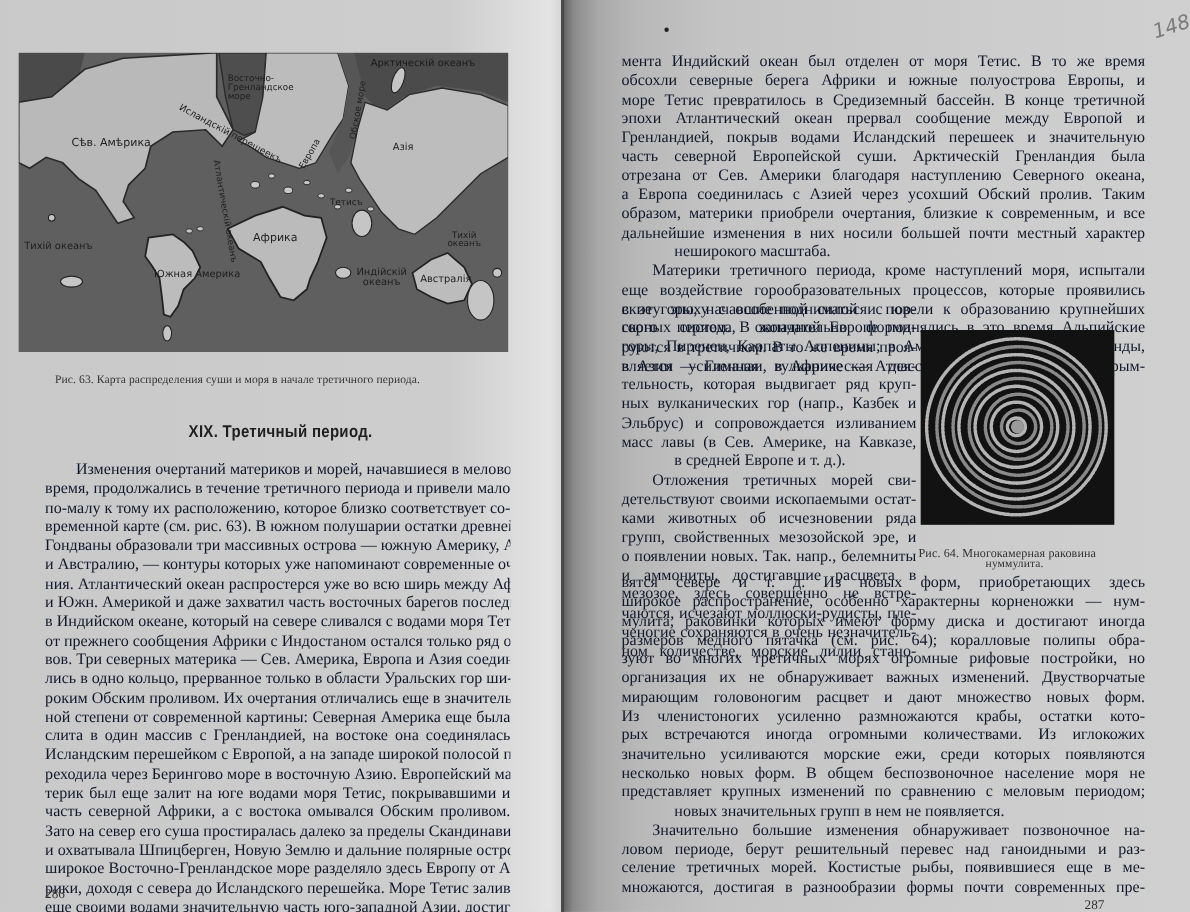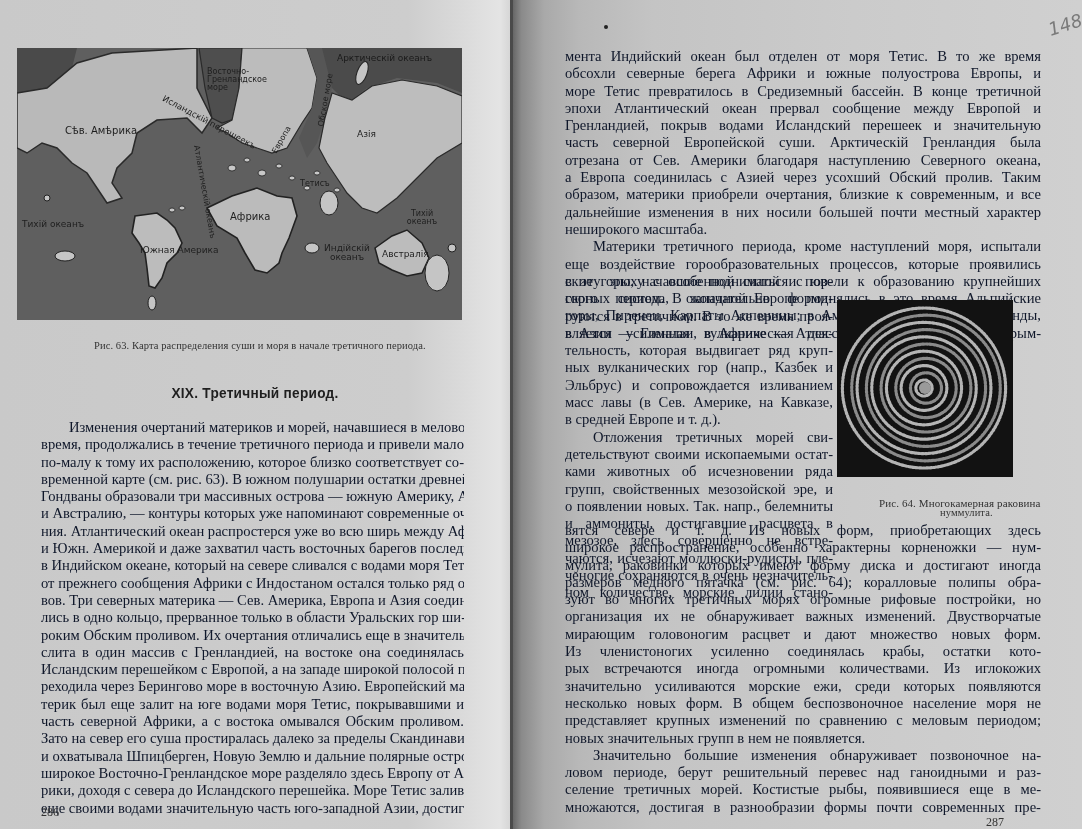--- a/index.html
+++ b/index.html
@@ -27,33 +27,32 @@
     background:#5e5e5e; overflow:hidden;
   }
   .map svg { position:absolute; left:0; top:0; }
   .map-label {
     position:absolute; font-family:"DejaVu Sans", sans-serif; font-size:10px;
     color:#1e1e1e; line-height:1; white-space:nowrap;
   }
   .fig-caption {
     position:absolute; font-size:10.5px; color:#333; white-space:nowrap;
     letter-spacing:0.1px;
-    margin-left:44px;
   }
   .chapter-title {
     position:absolute; left:0; width:510px; top:384px; text-align:center;
     font-family:"Liberation Sans", "DejaVu Sans", sans-serif;
     font-weight:bold; font-size:15.5px; color:#1f1f1f; letter-spacing:0.3px;
     transform:scaleX(0.88);
   }
   .text-block {
     position:absolute; font-size:14.6px; line-height:17.3px; color:#0f172a;
   }
   .line { white-space:nowrap; text-align:justify; text-align-last:justify; display:block; height:17.3px; overflow:hidden; }
-  .line.last { text-align-last:left; }
+  .line.last { text-align-last:left;margin-left:48px; }
   .line.indent { padding-left:28px; }
 
   .left-text { left:41px; top:419px; width:423px; }
   .right-top { left:565px; top:48px; width:476px; }
   .right-wrap { left:565px; top:273px; width:268px; }
   .right-bottom { left:565px; top:522px; width:476px; }
 
   .page-number {
     position:absolute; font-size:12px; color:#333;
   }
@@ -148,20 +147,21 @@
     <span class="line">временной карте (см. рис. 63). В южном полушарии остатки древней</span>
     <span class="line">Гондваны образовали три массивных острова — южную Америку, Африку</span>
     <span class="line">и Австралию, — контуры которых уже напоминают современные очерта-</span>
     <span class="line">ния. Атлантический океан распростерся уже во всю ширь между Африкой</span>
     <span class="line">и Южн. Америкой и даже захватил часть восточных барегов последней;</span>
     <span class="line">в Индийском океане, который на севере сливался с водами моря Тетис,</span>
     <span class="line">от прежнего сообщения Африки с Индостаном остался только ряд остро-</span>
     <span class="line">вов. Три северных материка — Сев. Америка, Европа и Азия соединя-</span>
     <span class="line">лись в одно кольцо, прерванное только в области Уральских гор ши-</span>
     <span class="line">роким Обским проливом. Их очертания отличались еще в значитель-</span>
+    <span class="line">ной степени от современной картины: Северная Америка еще была</span>
     <span class="line">слита в один массив с Гренландией, на востоке она соединялась</span>
     <span class="line">Исландским перешейком с Европой, а на западе широкой полосой пе-</span>
     <span class="line">реходила через Берингово море в восточную Азию. Европейский ма-</span>
     <span class="line">терик был еще залит на юге водами моря Тетис, покрывавшими и</span>
     <span class="line">часть северной Африки, а с востока омывался Обским проливом.</span>
     <span class="line">Зато на север его суша простиралась далеко за пределы Скандинавии</span>
     <span class="line">и охватывала Шпицберген, Новую Землю и дальние полярные острова;</span>
     <span class="line">широкое Восточно-Гренландское море разделяло здесь Европу от Аме-</span>
     <span class="line">рики, доходя с севера до Исландского перешейка. Море Тетис заливало</span>
     <span class="line">еще своими водами значительную часть юго-западной Азии, достигая</span>
@@ -213,21 +213,21 @@
     <span class="line">ном количестве, морские лилии стано-</span>
   </div>
 <div class="text-block right-bottom" id="right-bottom">
     <span class="line">вятся севере и т. д. Из новых форм, приобретающих здесь</span>
     <span class="line">широкое распространение, особенно характерны корненожки — нум-</span>
     <span class="line">мулита, раковинки которых имеют форму диска и достигают иногда</span>
     <span class="line">размеров медного пятачка (см. рис. 64); коралловые полипы обра-</span>
     <span class="line">зуют во многих третичных морях огромные рифовые постройки, но</span>
     <span class="line">организация их не обнаруживает важных изменений. Двустворчатые</span>
     <span class="line">мирающим головоногим расцвет и дают множество новых форм.</span>
-    <span class="line">Из членистоногих усиленно соединялась крабы, остатки кото-</span>
+    <span class="line">Из членистоногих усиленно размножаются крабы, остатки кото-</span>
     <span class="line">рых встречаются иногда огромными количествами. Из иглокожих</span>
     <span class="line">значительно усиливаются морские ежи, среди которых появляются</span>
     <span class="line">несколько новых форм. В общем беспозвоночное население моря не</span>
     <span class="line">представляет крупных изменений по сравнению с меловым периодом;</span>
     <span class="line last">новых значительных групп в нем не появляется.</span>
     <span class="line indent">Значительно большие изменения обнаруживает позвоночное на-</span>
     <span class="line">ловом периоде, берут решительный перевес над ганоидными и раз-</span>
     <span class="line">селение третичных морей. Костистые рыбы, появившиеся еще в ме-</span>
     <span class="line">множаются, достигая в разнообразии формы почти современных пре-</span>
   </div>

